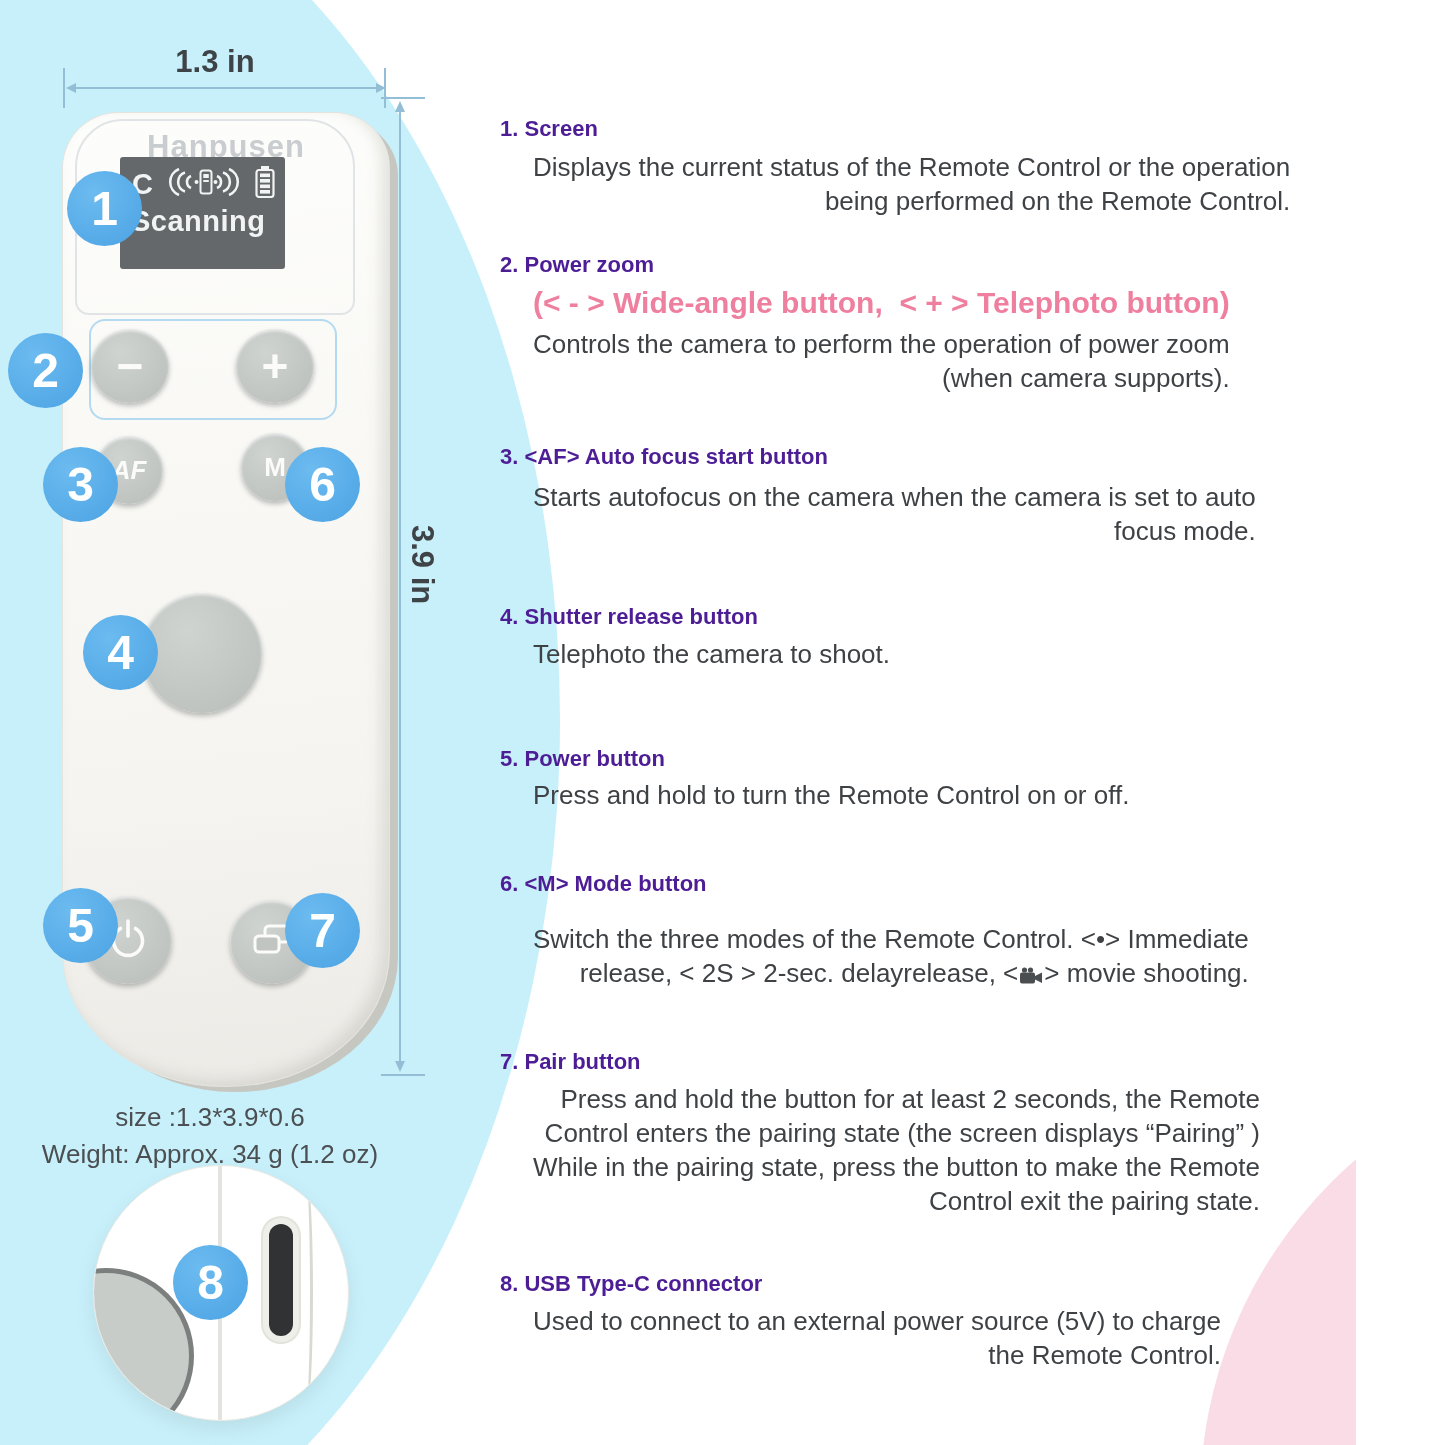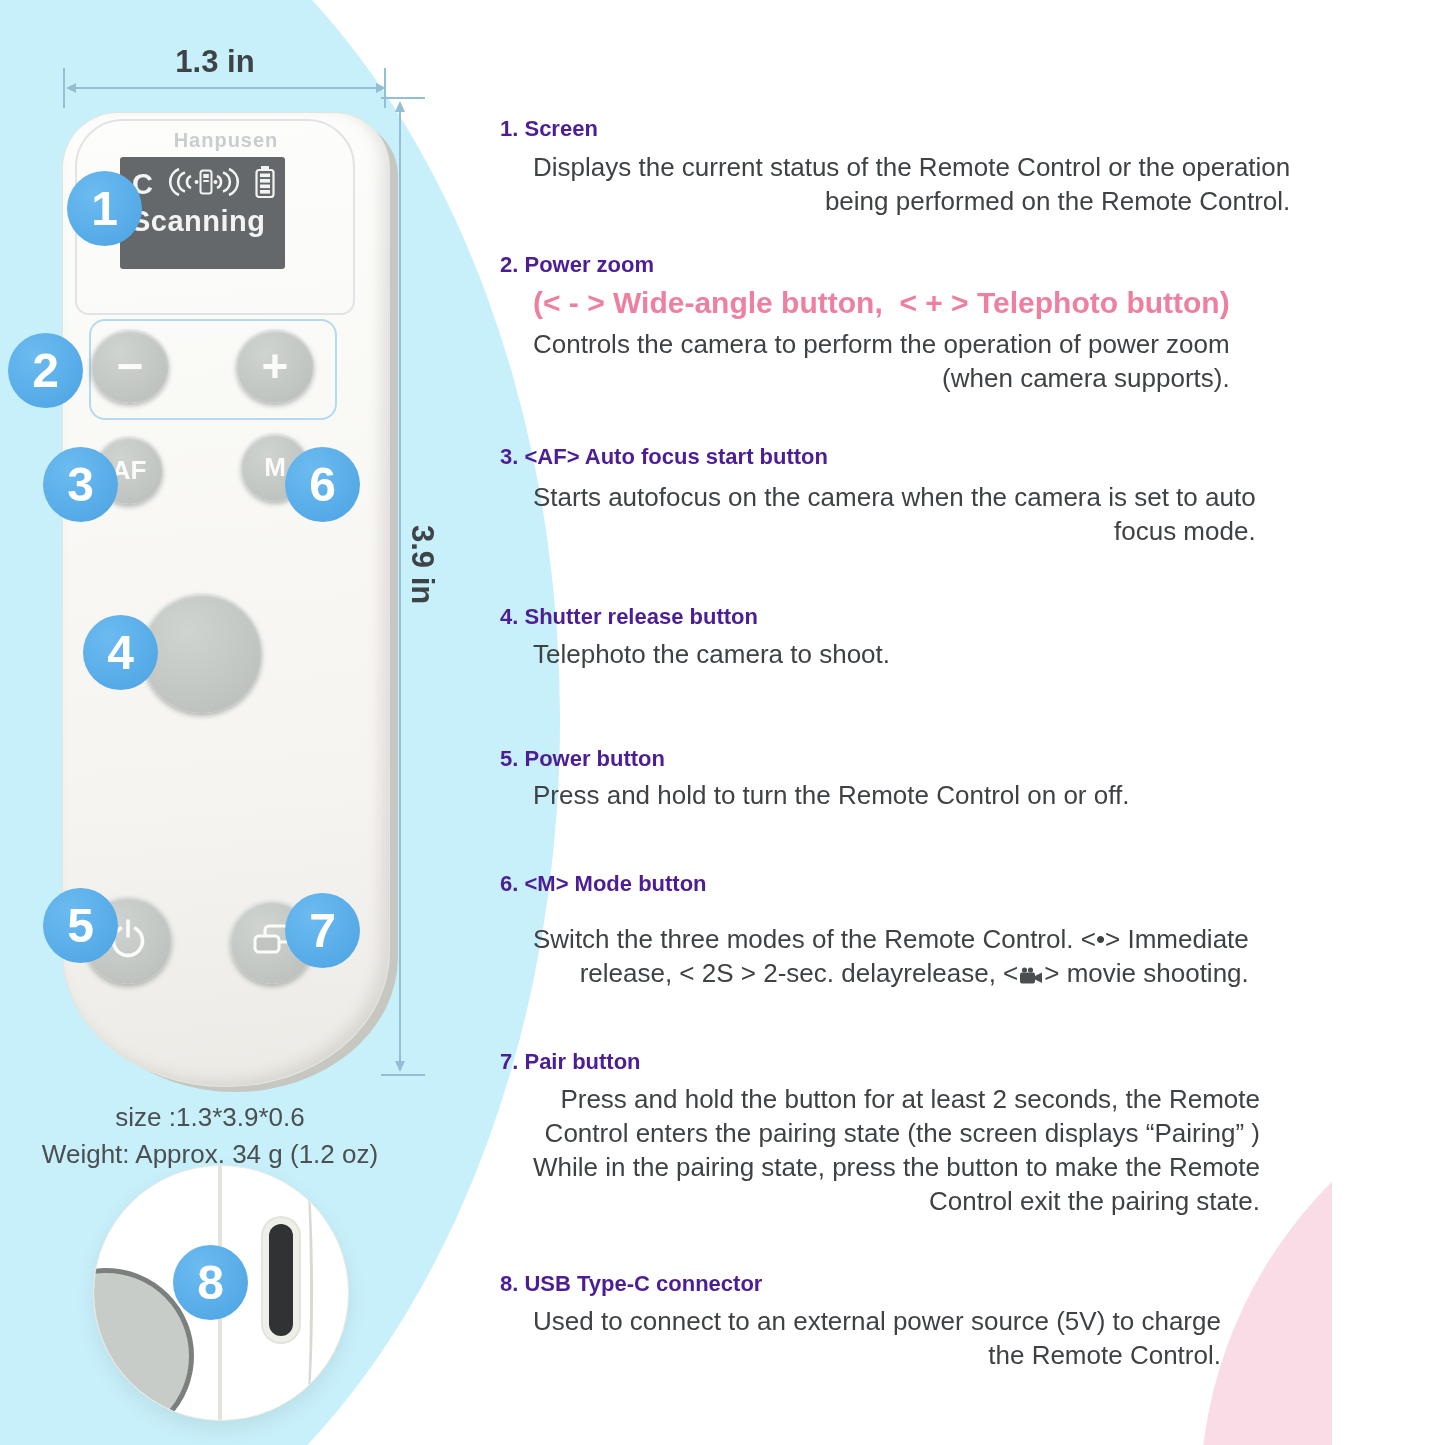--- a/index.html
+++ b/index.html
@@ -1,53 +1,53 @@
 <!DOCTYPE html>
 <html><head>
 <meta charset="utf-8">
 <style>
   html,body{margin:0;padding:0;background:#ffffff;}
   .canvas{
     position:relative; width:1332px; height:1445px; overflow:hidden;
-    background:#ffffff; font-family:"Liberation Sans", sans-serif;
+    background:#ffffff; font-family:"Liberation Sans", sans-serif;padding-left:24px;
   }
   .abs{position:absolute;}
   
   .blob-blue{left:-680px; top:-180px; width:1240px; height:1800px;
     background:#c8f0fa; border-radius:50%;}
   .blob-pink{left:1200px; top:1050px; width:900px; height:900px;
     background:#fadce6; border-radius:50%;}
 
   
   .remote-shadow{left:72px; top:120px; width:326px; height:972px;
     background:#c7c7c1; border-radius:56px 56px 163px 163px / 56px 56px 135px 135px;}
   .remote-body{left:62px; top:112px; width:326px; height:973px;
     background:linear-gradient(175deg,#fdfdfb,#f5f4f0 70%,#eceae5);
     border:1px solid #e4e3de;
     border-radius:56px 56px 163px 163px / 56px 56px 135px 135px;
     box-shadow: inset -8px -5px 14px rgba(140,140,130,.22);}
   .screen-panel{left:12px; top:6px; width:276px; height:192px;
     border:2px solid #e1e4e6; border-radius:48px 48px 14px 14px;}
   .brand{left:0; top:16px; width:100%; text-align:center;
-    color:#c9cdd0; font-weight:bold; font-size:20px; letter-spacing:1px;}
+    color:#c9cdd0; font-weight:bold; font-size:31px; letter-spacing:1px;}
   .screen{left:57px; top:44px; width:165px; height:112px; background:#64686b; border-radius:3px;
     color:#f2f4f4; overflow:hidden;}
   .scr-row1{display:flex; align-items:center; justify-content:space-between; padding:9px 10px 0 12px;}
   .scr-mode{font-size:29px; font-weight:bold; line-height:30px;}
   .scr-row2{font-size:29px; font-weight:bold; padding-left:11px; margin-top:3px; letter-spacing:.5px;}
   .zoom-outline{left:26px; top:206px; width:244px; height:97px;
     border:2px solid #b3daf0; border-radius:16px;}
   .rbtn{position:absolute; border-radius:50%;
     background:radial-gradient(circle at 38% 32%, #d0d4d1, #bfc4c1 70%, #b5bab7);
     box-shadow:0 3px 5px rgba(70,75,75,.35), inset 0 2px 3px rgba(255,255,255,.65);
     display:flex; align-items:center; justify-content:center;
     color:#fbfbfa; font-weight:bold;}
   .btn-minus{left:28px; top:216px; width:78px; height:74px; font-size:46px;}
   .btn-plus {left:173px; top:216px; width:78px; height:74px; font-size:46px;}
-  .btn-af{left:32px; top:323px; width:68px; height:68px; font-size:26px;}
+  .btn-af{left:32px; top:323px; width:68px; height:68px; font-size:26px;font-style:italic;}
   .btn-m {left:178px; top:320px; width:68px; height:68px; font-size:26px;}
   .btn-shutter{left:79px; top:480px; width:120px; height:120px;}
   .btn-power{left:21px; top:783px; width:88px; height:88px;}
   .btn-pair {left:167px; top:787px; width:84px; height:84px;}
 
   
   .callout{position:absolute; width:75px; height:75px; border-radius:50%;
     background:radial-gradient(circle at 35% 30%, #6cbbf0, #4ba3e3);
     color:#ffffff; font-weight:bold; font-size:48px;
     display:flex; align-items:center; justify-content:center; z-index:6;}

